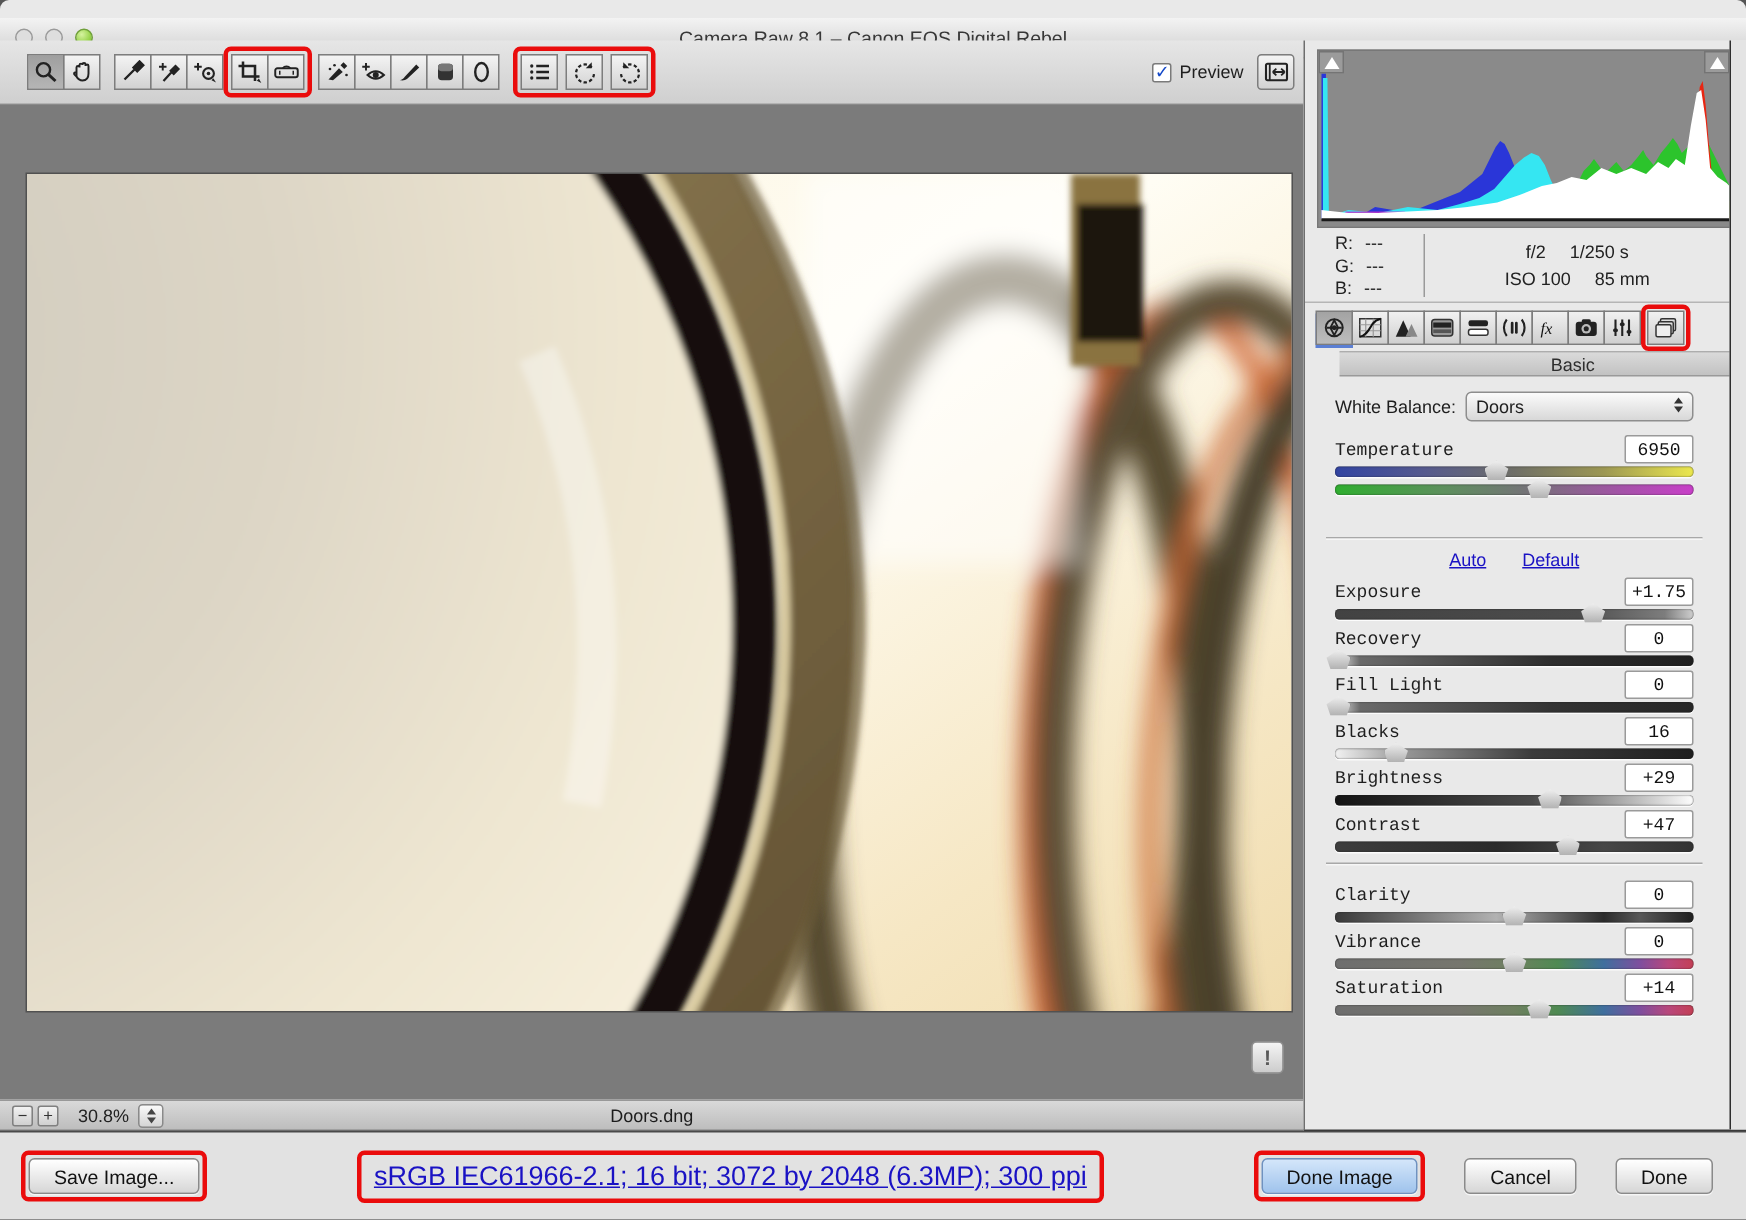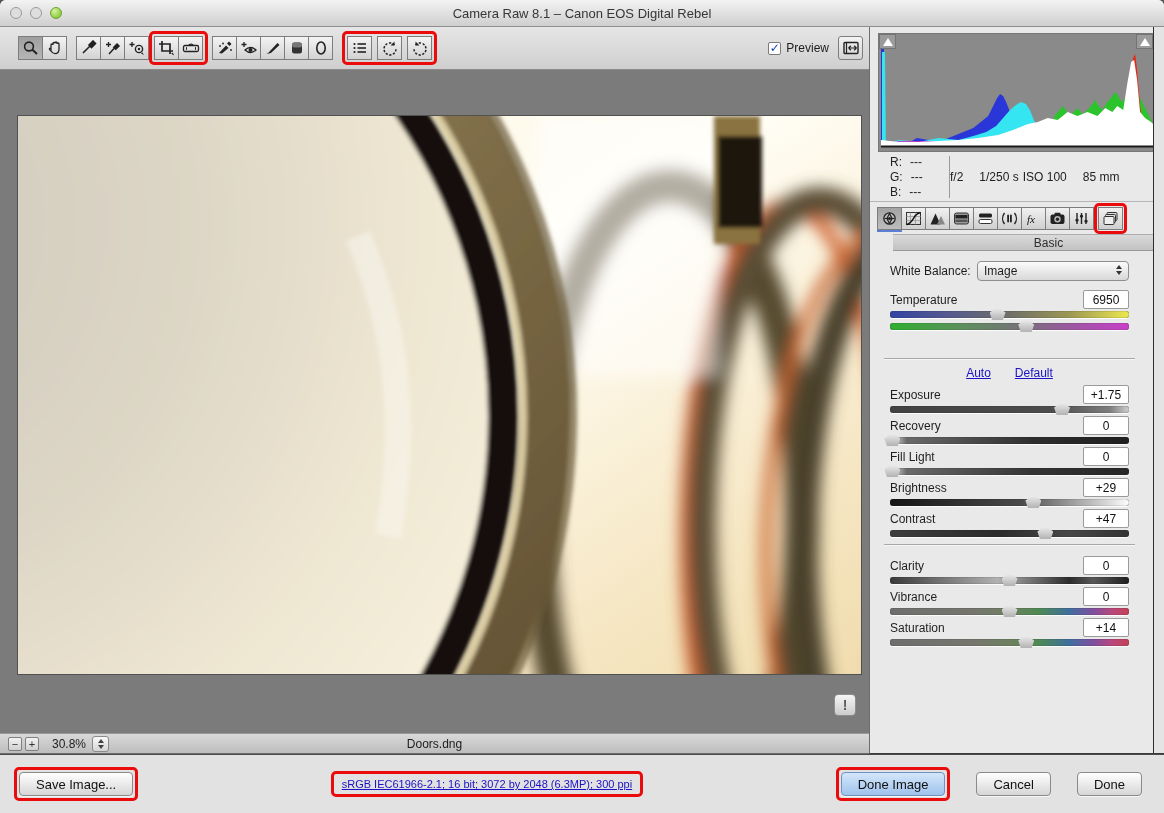--- a/index.html
+++ b/index.html
@@ -4,21 +4,21 @@
 <style>
   html,body{margin:0;padding:0;background:#555;}
   *{box-sizing:border-box;}
   .window{
     position:relative;width:1164px;height:813px;margin:0 auto;
     font-family:"Liberation Sans","DejaVu Sans",sans-serif;
     font-size:12px;color:#1e1e1e;background:#e9e9e9;
     border-radius:6px 6px 0 0;overflow:hidden;
   }
   
-  .titlebar{position:absolute;left:0;top:0;width:100%;height:27px;
+  .titlebar{position:absolute;left:0;top:12px;width:100%;height:27px;
     background:linear-gradient(#f3f3f3,#cfcfcf);border-bottom:1px solid #8e8e8e;
     display:flex;align-items:center;}
   .lights{display:flex;gap:8px;margin-left:10px;}
   .light{width:12px;height:12px;border-radius:50%;border:1px solid #9a9a9a;background:#dedede;}
   .light.green{background:radial-gradient(circle at 35% 30%,#d6f3a0,#8fcf3f 70%);border-color:#6f9f3a;}
   .title{position:absolute;left:0;right:0;text-align:center;font-size:13px;color:#373737;}
   
   .toolbar{position:absolute;left:0;top:27px;width:869px;height:43px;
     background:linear-gradient(#e6e6e6,#cfcfcf);border-bottom:1px solid #8a8a8a;
     display:flex;align-items:center;padding:0 6px 0 18px;}
@@ -65,40 +65,40 @@
   .hist svg{display:block;width:100%;height:100%;}
   .clipbtn{position:absolute;top:0;width:17px;height:15px;background:#9b9b9b;border:1px solid #747474;
      display:flex;align-items:center;justify-content:center;}
   .clipbtn.left{left:0;} .clipbtn.right{right:0;}
   .clipbtn .tri{width:0;height:0;border-left:5px solid transparent;border-right:5px solid transparent;border-bottom:8px solid #fff;}
   .infoblock{position:absolute;left:0px;top:125px;width:283px;height:50px;border-bottom:1px solid #b5b5b5;
      display:flex;align-items:center;}
   .rgbcol{width:80px;padding-left:20px;border-right:1px solid #9a9a9a;height:42px;
      display:flex;flex-direction:column;justify-content:center;gap:1px;color:#222;}
   .rgbrow{display:flex;gap:8px;}
-  .exifcol{flex:1;text-align:center;color:#222;display:flex;flex-direction:row;gap:4px;}
+  .exifcol{flex:1;text-align:center;color:#222;display:flex;flex-direction:column;gap:4px;}
   .exifrow{display:flex;justify-content:center;gap:16px;}
   .tabs{position:absolute;left:0;top:176px;width:283px;height:31px;display:flex;align-items:center;
      padding-left:8px;border-bottom:0;}
   .tab{width:25px;height:23px;border:1px solid #7d7d7d;margin-left:-1px;
      background:linear-gradient(#f1f1f1,#cfcfcf);display:flex;align-items:center;justify-content:center;}
   .tab.selected{background:linear-gradient(#a3a3a3,#bdbdbd);box-shadow:0 2px 0 #5b7fd4;}
   .panelhead{position:absolute;left:0;top:207px;width:311px;height:17px;
      background:linear-gradient(#dadada,#c2c2c2);border-top:1px solid #adadad;border-bottom:1px solid #9a9a9a;
      display:flex;align-items:center;justify-content:center;color:#2e2e2e;margin-left:23px;}
   .flyout{position:absolute;right:8px;top:2px;color:#444;font-size:11px;letter-spacing:1px;}
   .controls{position:absolute;left:0;top:226px;width:283px;bottom:0;padding:8px 24px 0 20px;}
   .wb-row{display:flex;align-items:center;justify-content:space-between;margin-bottom:9px;}
   .select{width:152px;height:20px;border:1px solid #8e8e8e;border-radius:4px;
      background:linear-gradient(#fbfbfb,#d8d8d8);display:flex;align-items:center;padding:0 6px;position:relative;}
   .select .arrows{position:absolute;right:6px;top:3px;display:flex;flex-direction:column;align-items:center;}
   .select .arrows i{display:block;width:0;height:0;border-left:3.5px solid transparent;border-right:3.5px solid transparent;}
   .select .arrows .up{border-bottom:4px solid #333;margin-bottom:2px;}
   .select .arrows .dn{border-top:4px solid #333;}
-  .slider-row{height:31px;position:relative;}
+  .slider-row{height:31px;position:relative;font-family:Liberation Mono, monospace;}
   .shead{display:flex;align-items:center;justify-content:space-between;height:19px;}
   .svalue{width:46px;height:19px;border:1px solid #9a9a9a;background:#fff;border-radius:2px;
      display:flex;align-items:center;justify-content:center;color:#111;}
   .track{position:relative;height:7px;border-radius:3px;margin-top:2px;
      box-shadow:0 1px 0 rgba(255,255,255,.85), inset 0 0 1px #1a1a1a;}
   .thumb{position:absolute;top:-4px;width:16px;height:13px;
      background:linear-gradient(#efefef,#b2b2b2);
      clip-path:polygon(50% 0%,100% 42%,84% 100%,16% 100%,0% 42%);
      filter:drop-shadow(0 0 1px #444);}
   .t-temp{background:linear-gradient(90deg,#3244a2,#565a8e 25%,#6f6f67 50%,#9c9753 75%,#ece84e);}
@@ -475,21 +475,21 @@
 
     <div class="panelhead">
       <span>Basic</span>
       <span class="flyout">≡<span style="font-size:8px;">◢</span></span>
     </div>
 
     <div class="controls">
       <div class="wb-row">
         <span>White Balance:</span>
         <div class="select">
-          <span>Image</span>
+          <span>Doors</span>
           <span class="arrows">
               <i class="up"></i>
               <i class="dn"></i>
             </span>
         </div>
       </div>
       <div id="g1">
           <div class="slider-row">
     <div class="shead">
       <span class="slabel">Temperature</span>
@@ -533,20 +533,29 @@
     <div class="shead">
       <span class="slabel">Fill Light</span>
       <span class="svalue">0</span>
     </div>
     <div class="track t-filllight">
       <div class="thumb" style="left: calc(1% - 8px);"></div>
     </div>
   </div>
           <div class="slider-row">
     <div class="shead">
+      <span class="slabel">Blacks</span>
+      <span class="svalue">16</span>
+    </div>
+    <div class="track t-blacks">
+      <div class="thumb" style="left: calc(17% - 8px);"></div>
+    </div>
+  </div>
+          <div class="slider-row">
+    <div class="shead">
       <span class="slabel">Brightness</span>
       <span class="svalue">+29</span>
     </div>
     <div class="track t-brightness">
       <div class="thumb" style="left: calc(60% - 8px);"></div>
     </div>
   </div>
           <div class="slider-row">
     <div class="shead">
       <span class="slabel">Contrast</span>
@@ -591,21 +600,21 @@
 
     <div class="rpanel-gutter"></div>
   </div>
 
   <div class="bottombar">
     <div class="callout">
       <div class="macbtn">Save Image...</div>
     </div>
     <div class="spring"></div>
     <div class="callout">
-      <span class="linktext" style="font-size:11px;padding:2px 6px;">sRGB IEC61966-2.1; 16 bit; 3072 by 2048 (6.3MP); 300 ppi</span>
+      <span class="linktext" style="font-size:18px;padding:2px 6px;">sRGB IEC61966-2.1; 16 bit; 3072 by 2048 (6.3MP); 300 ppi</span>
     </div>
     <div class="spring"></div>
     <div class="callout">
       <div class="macbtn blue">Done Image</div>
     </div>
     <div class="bb-gap"></div>
     <div class="macbtn">Cancel</div>
     <div class="bb-gap"></div>
     <div class="macbtn">Done</div>
   </div>

